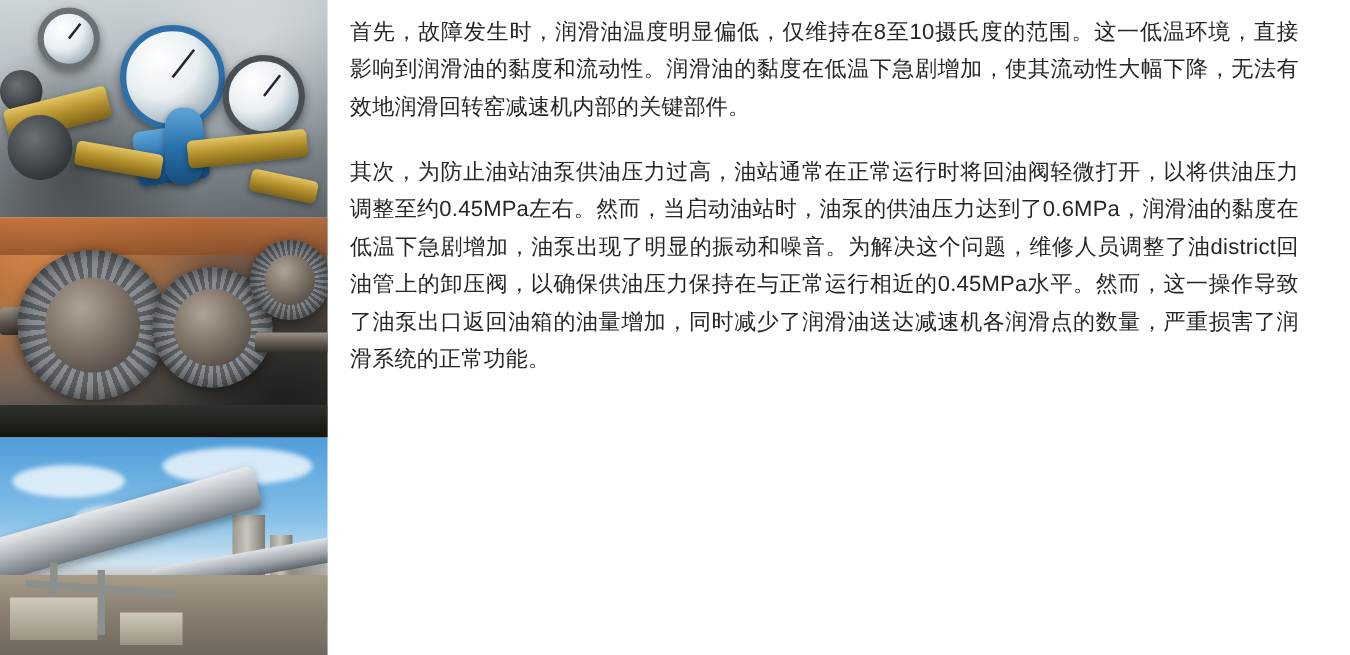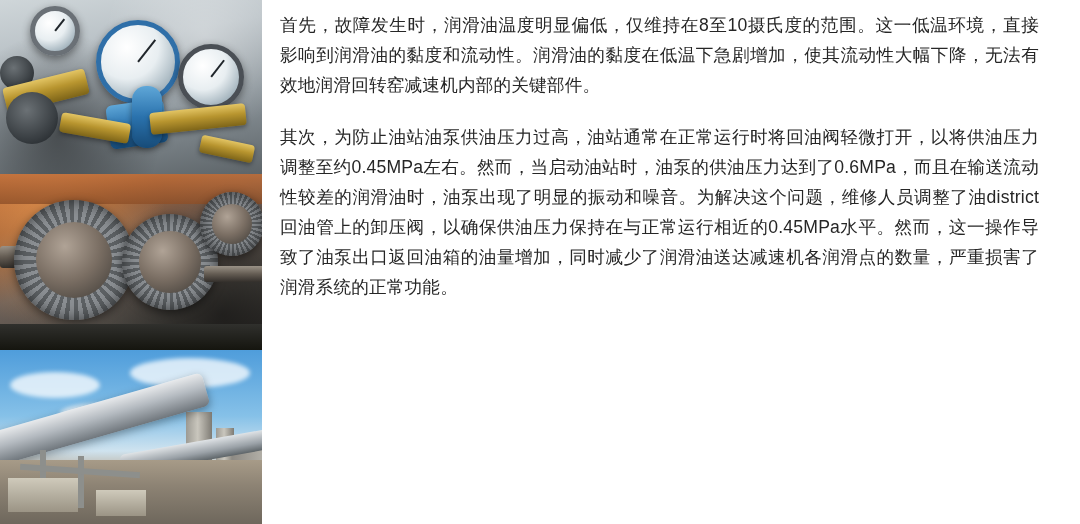--- a/index.html
+++ b/index.html
@@ -249,16 +249,16 @@
       <div class="pipe p2"></div>
       <div class="pipe p3"></div>
       <div class="base bs1"></div>
       <div class="base bs2"></div>
     </div>
 
   </div>
 
   <div class="content">
     <p class="para">首先，故障发生时，润滑油温度明显偏低，仅维持在8至10摄氏度的范围。这一低温环境，直接影响到润滑油的黏度和流动性。润滑油的黏度在低温下急剧增加，使其流动性大幅下降，无法有效地润滑回转窑减速机内部的关键部件。</p>
-    <p class="para">其次，为防止油站油泵供油压力过高，油站通常在正常运行时将回油阀轻微打开，以将供油压力调整至约0.45MPa左右。然而，当启动油站时，油泵的供油压力达到了0.6MPa，而且在输送流动性较差的润滑油时，油泵出现了明显的振动和噪音。为解决这个问题，维修人员调整了油district回油管上的卸压阀，以确保供油压力保持在与正常运行相近的0.45MPa水平。然而，这一操作导致了油泵出口返回油箱的油量增加，同时减少了润滑油送达减速机各润滑点的数量，严重损害了润滑系统的正常功能。</p>
+    <p class="para">其次，为防止油站油泵供油压力过高，油站通常在正常运行时将回油阀轻微打开，以将供油压力调整至约0.45MPa左右。然而，当启动油站时，油泵的供油压力达到了0.6MPa，润滑油的黏度在低温下急剧增加，油泵出现了明显的振动和噪音。为解决这个问题，维修人员调整了油district回油管上的卸压阀，以确保供油压力保持在与正常运行相近的0.45MPa水平。然而，这一操作导致了油泵出口返回油箱的油量增加，同时减少了润滑油送达减速机各润滑点的数量，严重损害了润滑系统的正常功能。</p>
   </div>
 
 </div>
 
 </body></html>

